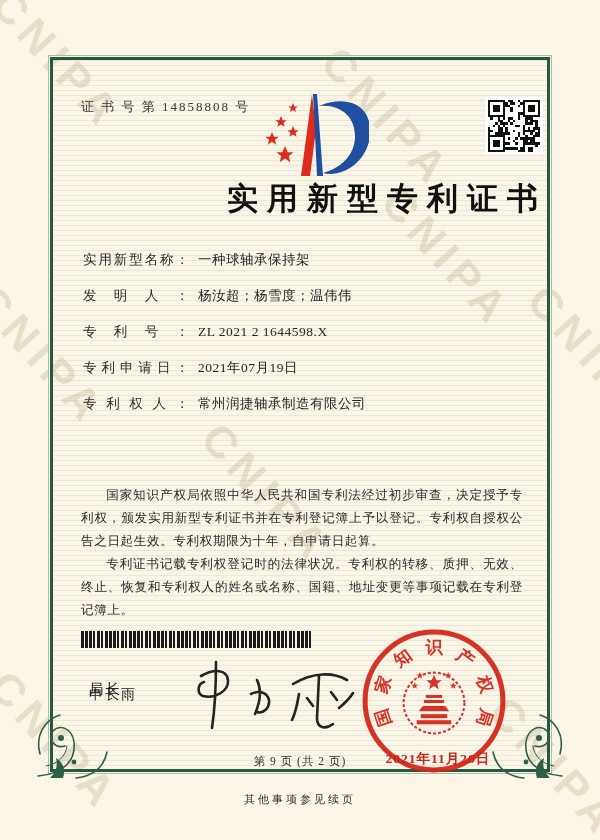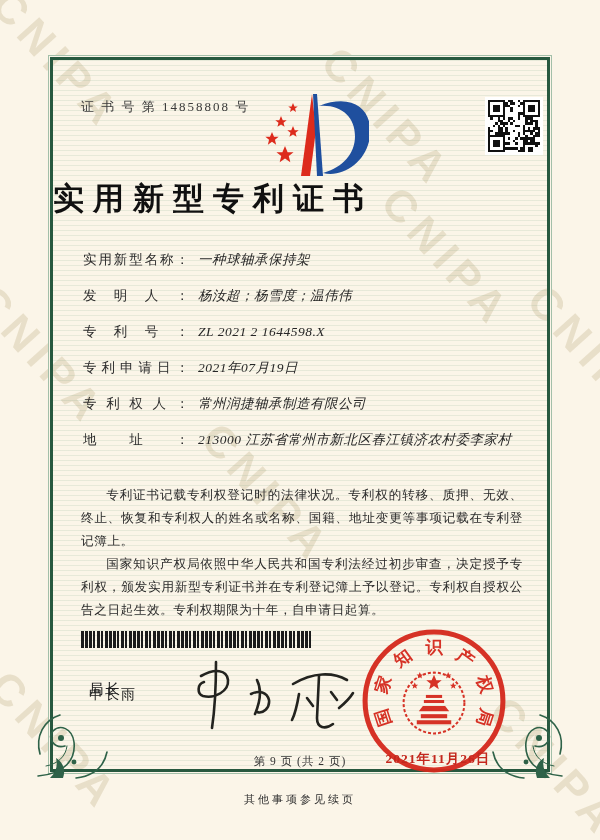--- a/index.html
+++ b/index.html
@@ -29,30 +29,30 @@
         rgba(0,0,0,0) 1px, rgba(0,0,0,0) 5px);
   }
   .cert-number {
     position:absolute; left:28px; top:38px;
     font-size:13px; letter-spacing:2px; color:#3a3a3a;
   }
   .logo { position:absolute; left:196px; top:26px; }
   .qr { position:absolute; left:432px; top:37px; width:58px; height:58px; background:#fff; padding:3px; }
   .title {
     position:absolute; left:0; right:0; top:118px;
-    text-align:left; font-size:31px; font-weight:bold;
+    text-align:right; font-size:31px; font-weight:bold;
     letter-spacing:9px; color:#101010;
   }
   .fields { position:absolute; left:30px; right:18px; top:182px; font-size:13.5px; }
   .field-row { height:36px; line-height:36px; white-space:nowrap; }
   .field-label {
     display:inline-block; width:106px; vertical-align:top;
     text-align:justify; text-align-last:justify; color:#2e2e2e;
   }
-  .field-value { margin-left:9px; letter-spacing:.5px; color:#262626;font-style:italic; }
+  .field-value { margin-left:9px; letter-spacing:.5px; color:#262626; }
   .grant-row { display:flex; gap:34px; }
   .grant-pair .field-label { width:auto; text-align-last:auto; }
   .paragraphs {
     position:absolute; left:28px; right:24px; top:424px;
     font-size:12.6px; line-height:1.82; letter-spacing:.6px;
     text-align:justify; color:#2b2b2b;
   }
   .paragraphs p { text-indent:2em; }
   .barcode {
     position:absolute; left:28px; top:571px; width:230px; height:17px;
@@ -266,28 +266,25 @@
     </div>
     <div class="field-row">
       <span class="field-label">专利号：</span><span class="field-value">ZL 2021 2 1644598.X</span>
     </div>
     <div class="field-row">
       <span class="field-label">专利申请日：</span><span class="field-value">2021年07月19日</span>
     </div>
     <div class="field-row">
       <span class="field-label">专利权人：</span><span class="field-value">常州润捷轴承制造有限公司</span>
     </div>
-    <div class="field-row">
-      <span class="field-label">地址：</span><span class="field-value">213000 江苏省常州市新北区春江镇济农村委李家村</span>
-    </div>
   </div>
 
   <div class="paragraphs">
+    <p>国家知识产权局依照中华人民共和国专利法经过初步审查，决定授予专利权，颁发实用新型专利证书并在专利登记簿上予以登记。专利权自授权公告之日起生效。专利权期限为十年，自申请日起算。</p>
     <p>专利证书记载专利权登记时的法律状况。专利权的转移、质押、无效、终止、恢复和专利权人的姓名或名称、国籍、地址变更等事项记载在专利登记簿上。</p>
-    <p>国家知识产权局依照中华人民共和国专利法经过初步审查，决定授予专利权，颁发实用新型专利证书并在专利登记簿上予以登记。专利权自授权公告之日起生效。专利权期限为十年，自申请日起算。</p>
   </div>
 
   <div class="barcode"></div>
 
   <div class="sig-title">局长</div>
   <div class="sig-name">申长雨</div>
 
   <svg class="signature-svg" width="190" height="85" viewBox="0 0 190 85" fill="none" stroke="#23231f" stroke-width="2.6" stroke-linecap="round" stroke-linejoin="round">
     <path d="M30,20 C44,12 56,14 57,24 C58,35 44,43 32,40 C26,38 26,28 33,26"></path>
     <path d="M45,6 C45,26 44,52 41,72"></path>

